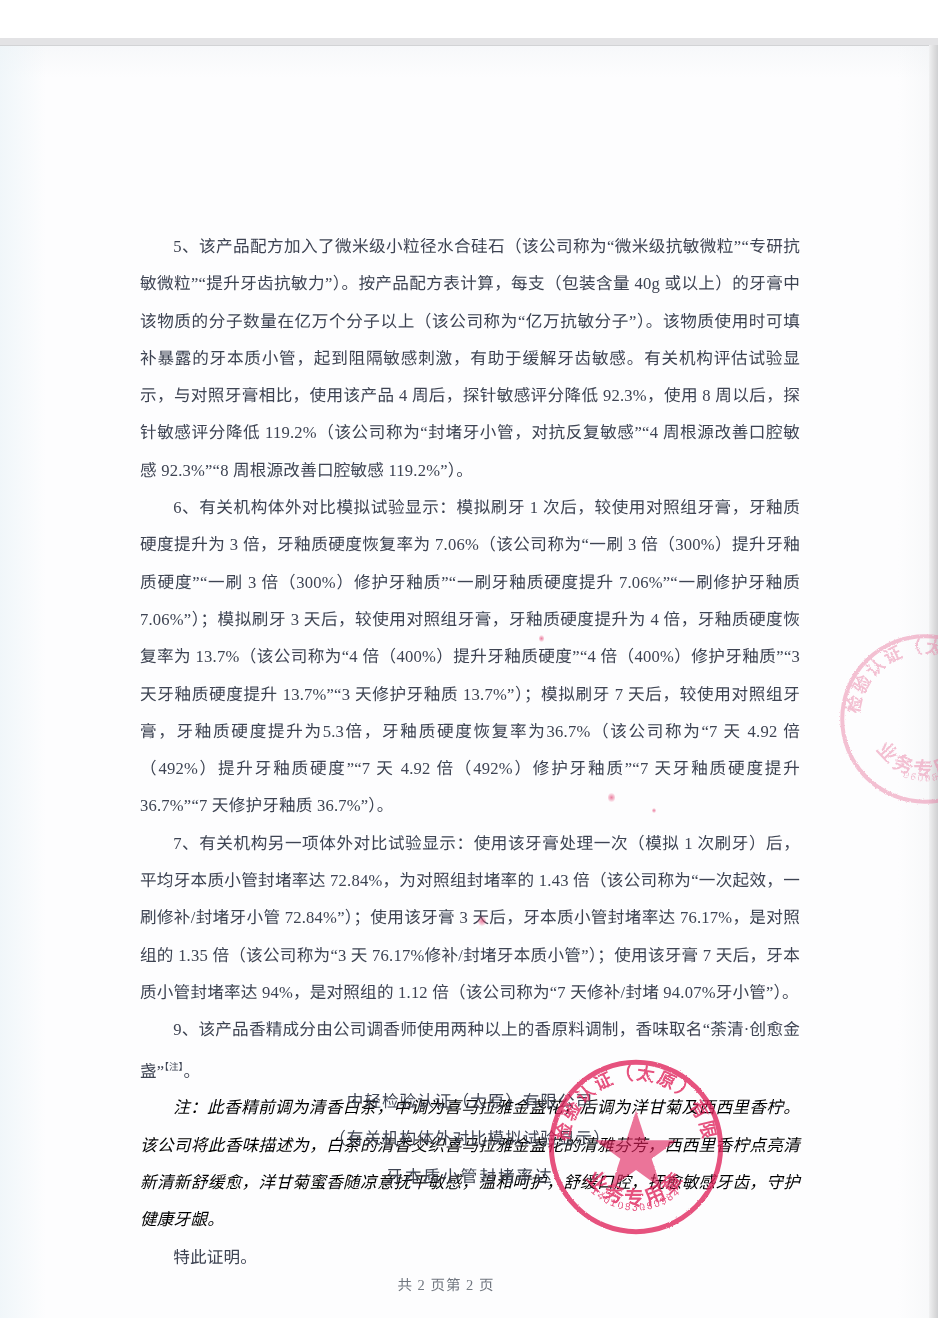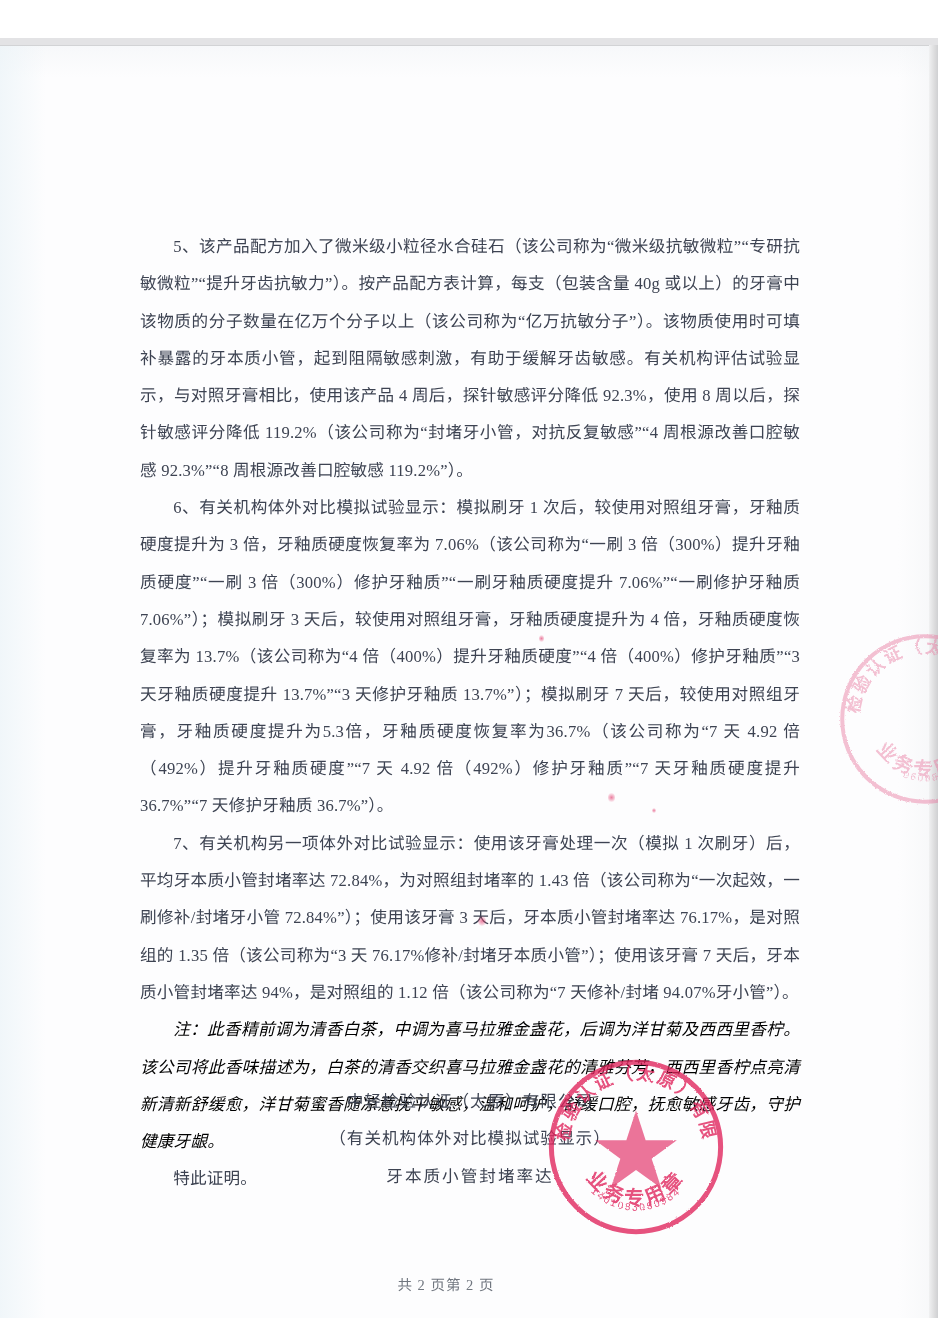--- a/index.html
+++ b/index.html
@@ -157,20 +157,21 @@
   <div class="edge-top"></div>
   <div class="edge-right"></div>
   <div class="edge-bottom"></div>
 
   <div class="content">
 
     <p class="body">5、该产品配方加入了微米级小粒径水合硅石（该公司称为“微米级抗敏微粒”“专研抗敏微粒”“提升牙齿抗敏力”）。按产品配方表计算，每支（包装含量 40g 或以上）的牙膏中该物质的分子数量在亿万个分子以上（该公司称为“亿万抗敏分子”）。该物质使用时可填补暴露的牙本质小管，起到阻隔敏感刺激，有助于缓解牙齿敏感。有关机构评估试验显示，与对照牙膏相比，使用该产品 4 周后，探针敏感评分降低 92.3%，使用 8 周以后，探针敏感评分降低 119.2%（该公司称为“封堵牙小管，对抗反复敏感”“4 周根源改善口腔敏感 92.3%”“8 周根源改善口腔敏感 119.2%”）。</p>
     <p class="body">6、有关机构体外对比模拟试验显示：模拟刷牙 1 次后，较使用对照组牙膏，牙釉质硬度提升为 3 倍，牙釉质硬度恢复率为 7.06%（该公司称为“一刷 3 倍（300%）提升牙釉质硬度”“一刷 3 倍（300%）修护牙釉质”“一刷牙釉质硬度提升 7.06%”“一刷修护牙釉质 7.06%”）；模拟刷牙 3 天后，较使用对照组牙膏，牙釉质硬度提升为 4 倍，牙釉质硬度恢复率为 13.7%（该公司称为“4 倍（400%）提升牙釉质硬度”“4 倍（400%）修护牙釉质”“3 天牙釉质硬度提升 13.7%”“3 天修护牙釉质 13.7%”）；模拟刷牙 7 天后，较使用对照组牙膏，牙釉质硬度提升为5.3倍，牙釉质硬度恢复率为36.7%（该公司称为“7 天 4.92 倍（492%）提升牙釉质硬度”“7 天 4.92 倍（492%）修护牙釉质”“7 天牙釉质硬度提升 36.7%”“7 天修护牙釉质 36.7%”）。</p>
     <p class="body">7、有关机构另一项体外对比试验显示：使用该牙膏处理一次（模拟 1 次刷牙）后，平均牙本质小管封堵率达 72.84%，为对照组封堵率的 1.43 倍（该公司称为“一次起效，一刷修补/封堵牙小管 72.84%”）；使用该牙膏 3 天后，牙本质小管封堵率达 76.17%，是对照组的 1.35 倍（该公司称为“3 天 76.17%修补/封堵牙本质小管”）；使用该牙膏 7 天后，牙本质小管封堵率达 94%，是对照组的 1.12 倍（该公司称为“7 天修补/封堵 94.07%牙小管”）。</p>
 
+    <p class="body"><span>9、该产品香精成分由公司调香师使用两种以上的香原料调制，香味取名“荼清·创愈金盏”</span><sup class="marker">【注】</sup><span>。</span></p>
 
     <p class="note">注：此香精前调为清香白茶，中调为喜马拉雅金盏花，后调为洋甘菊及西西里香柠。该公司将此香味描述为，白茶的清香交织喜马拉雅金盏花的清雅芬芳，西西里香柠点亮清新清新舒缓愈，洋甘菊蜜香随凉意抚平敏感，温和呵护，舒缓口腔，抚愈敏感牙齿，守护健康牙龈。</p>
 
     <p class="closing">特此证明。</p>
 
     <div class="signature-block">
       <span class="sig-line">中轻检验认证（太原）有限公司</span>
       <span class="sig-line">（有关机构体外对比模拟试验显示）</span>
       <span class="sig-line date">牙本质小管封堵率达</span>
     </div>

